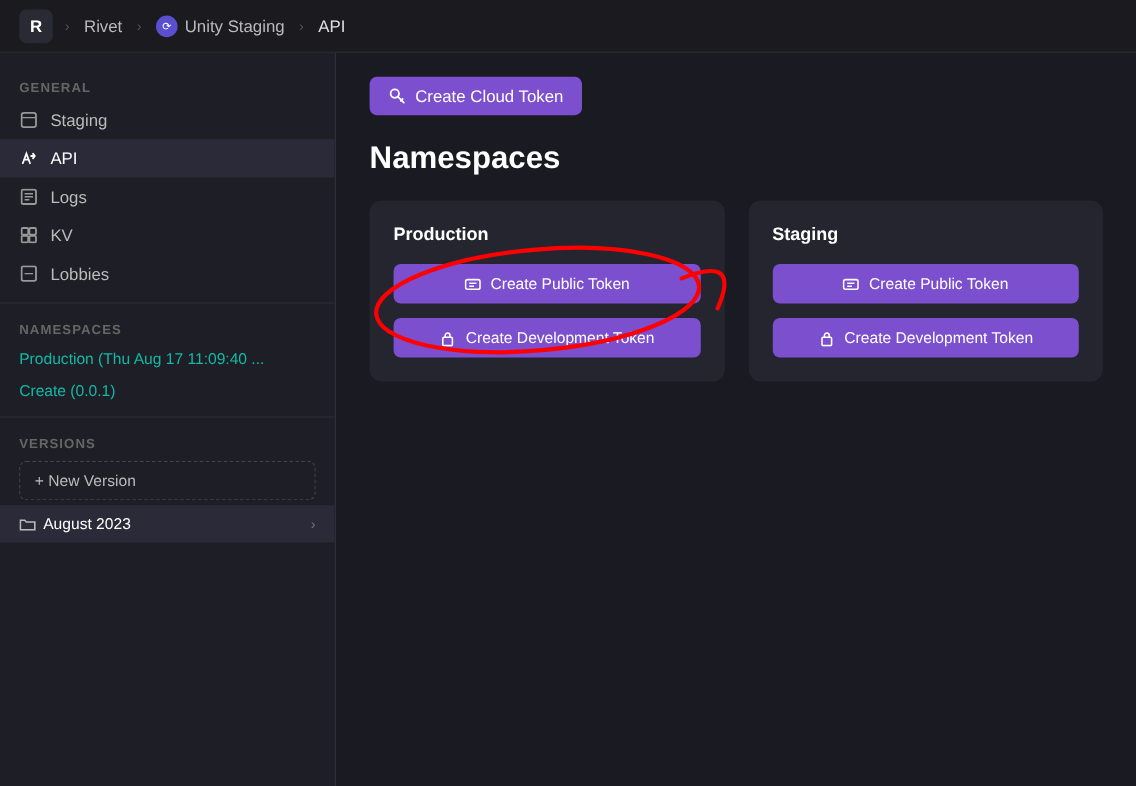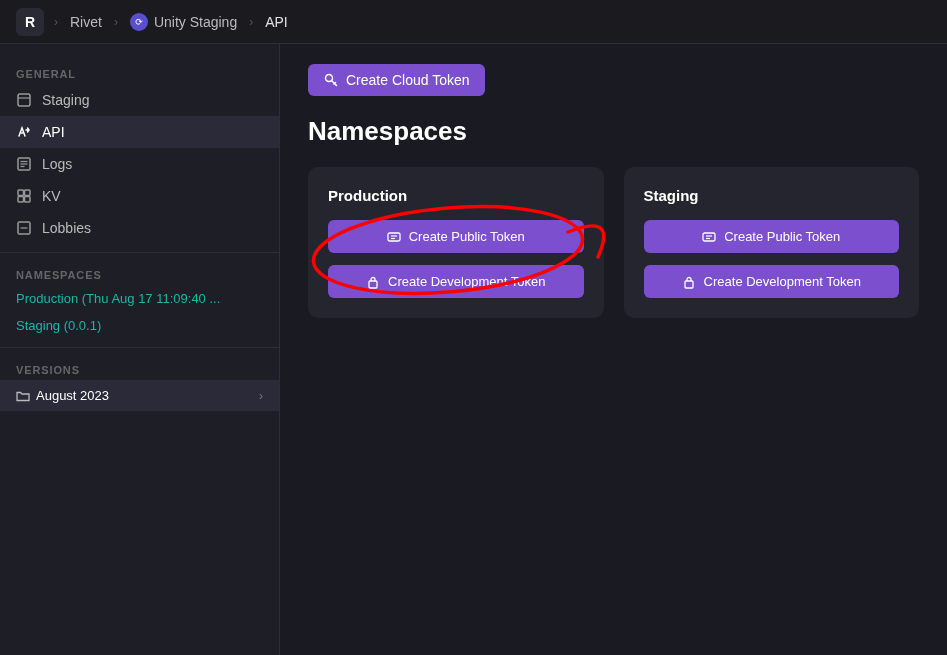--- a/index.html
+++ b/index.html
@@ -309,27 +309,30 @@
 
     <div class="sidebar-divider"></div>
 
     <div class="sidebar-section-label">Namespaces</div>
 
 
     <div class="sidebar-namespace-item">
       <span>Production (Thu Aug 17 11:09:40 ...</span>
     </div>
     <div class="sidebar-namespace-item">
-      <span>Staging (0.0.1)</span>
+      <span>Create (0.0.1)</span>
     </div>
 
     <div class="sidebar-divider"></div>
 
     <div class="sidebar-section-label">Versions</div>
 
+    <button class="sidebar-new-btn">
+      <span>+ New Version</span>
+    </button>
 
     <div class="sidebar-version-item active">
       <div class="sidebar-version-icon">
         <svg width="14" height="14" viewBox="0 0 14 14" fill="none">
           <path d="M1 3.5 L1 11.5 L13 11.5 L13 5 L6 5 L4.5 3.5 Z" stroke="#bbb" stroke-width="1.3" fill="none"></path>
         </svg>
         <span>August 2023</span>
       </div>
       <span style="color:#777; font-size:12px;">›</span>
     </div>

